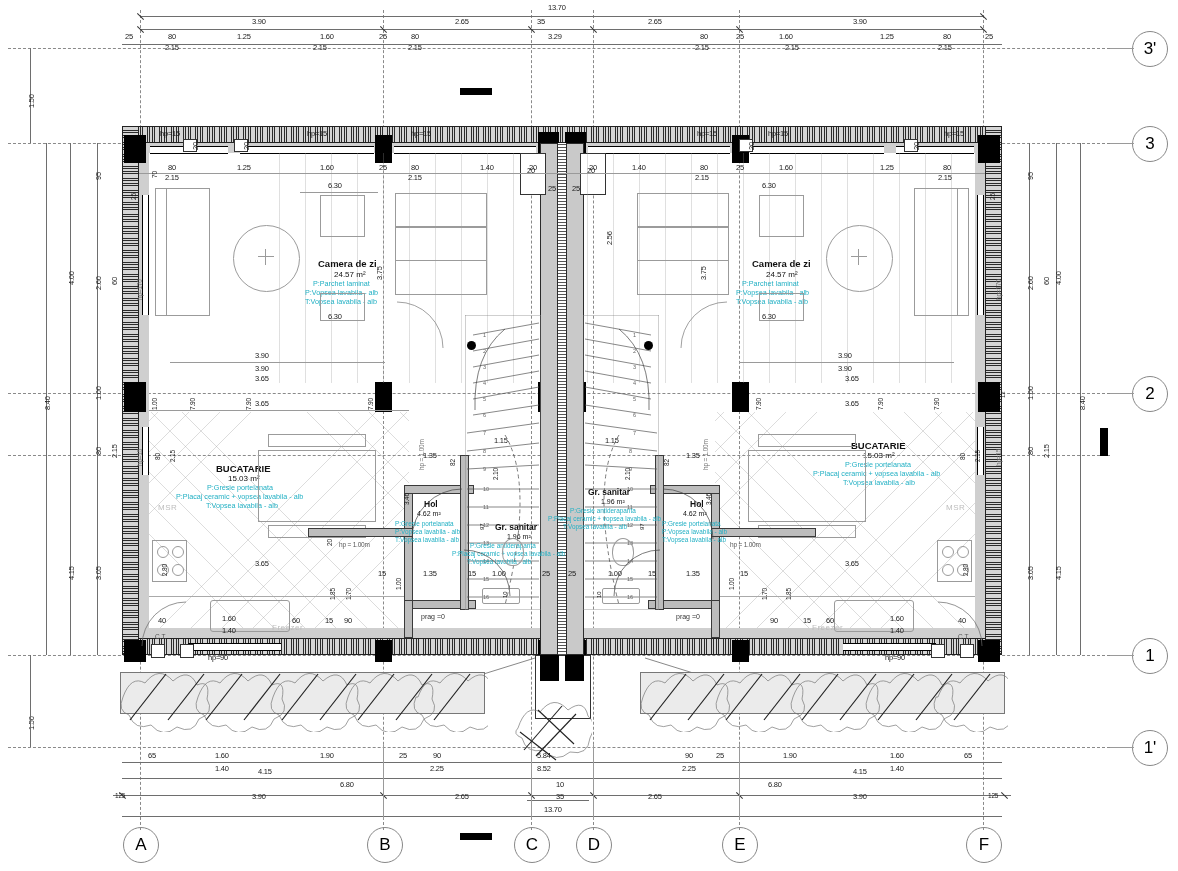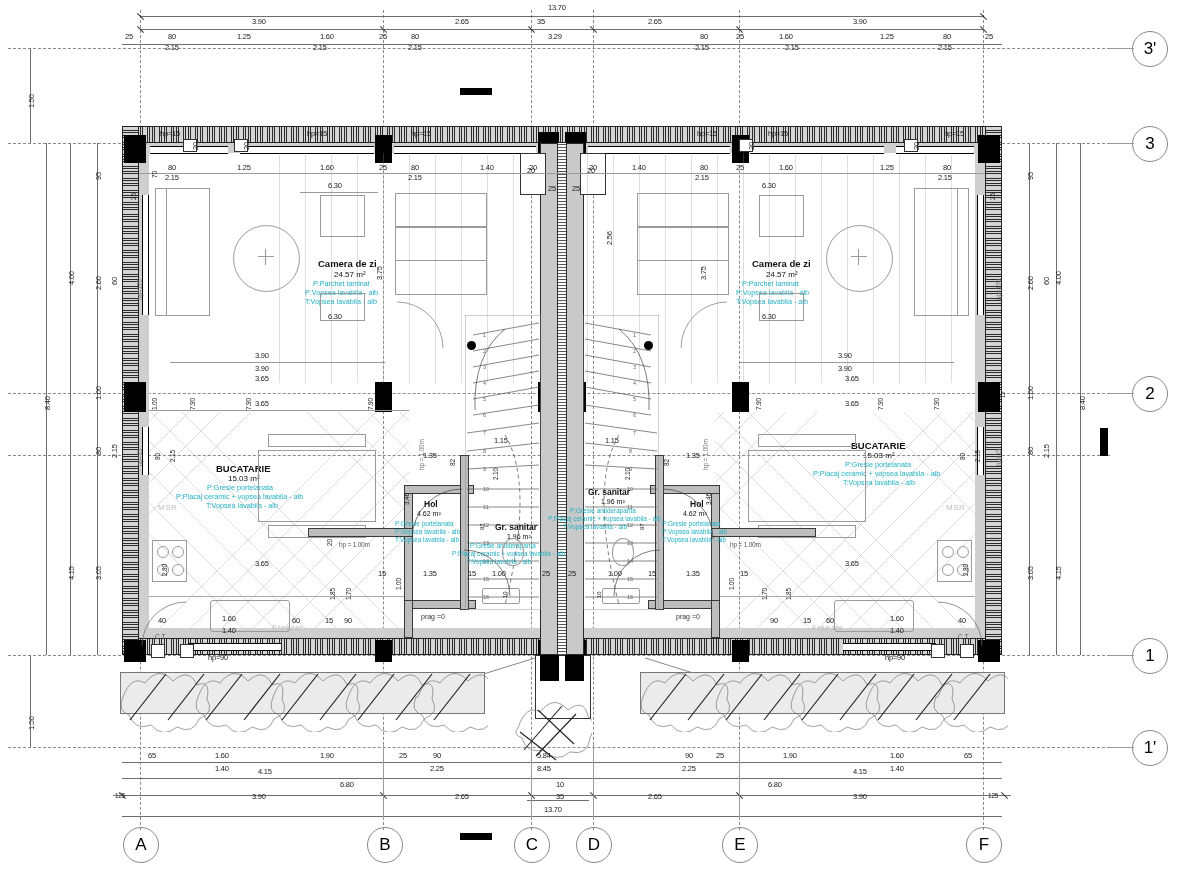--- a/index.html
+++ b/index.html
@@ -719,21 +719,21 @@
   <div class="dimtxt" style="left:433px;top:752px;">90</div>
   <div class="dimtxt" style="left:537px;top:752px;">5.84</div>
   <div class="dimtxt" style="left:685px;top:752px;">90</div>
   <div class="dimtxt" style="left:716px;top:752px;">25</div>
   <div class="dimtxt" style="left:783px;top:752px;">1.90</div>
   <div class="dimtxt" style="left:890px;top:752px;">1.60</div>
   <div class="dimtxt" style="left:964px;top:752px;">65</div>
 
   <div class="dimtxt" style="left:215px;top:765px;">1.40</div>
   <div class="dimtxt" style="left:430px;top:765px;">2.25</div>
-  <div class="dimtxt" style="left:537px;top:765px;">8.45</div>
+  <div class="dimtxt" style="left:537px;top:765px;">8.52</div>
   <div class="dimtxt" style="left:682px;top:765px;">2.25</div>
   <div class="dimtxt" style="left:890px;top:765px;">1.40</div>
 
   <div class="hline" style="left:122px;top:778px;width:880px;"></div>
   <div class="dimtxt" style="left:258px;top:768px;">4.15</div>
   <div class="dimtxt" style="left:340px;top:781px;">6.80</div>
   <div class="dimtxt" style="left:556px;top:781px;">10</div>
   <div class="dimtxt" style="left:768px;top:781px;">6.80</div>
   <div class="dimtxt" style="left:853px;top:768px;">4.15</div>
 

